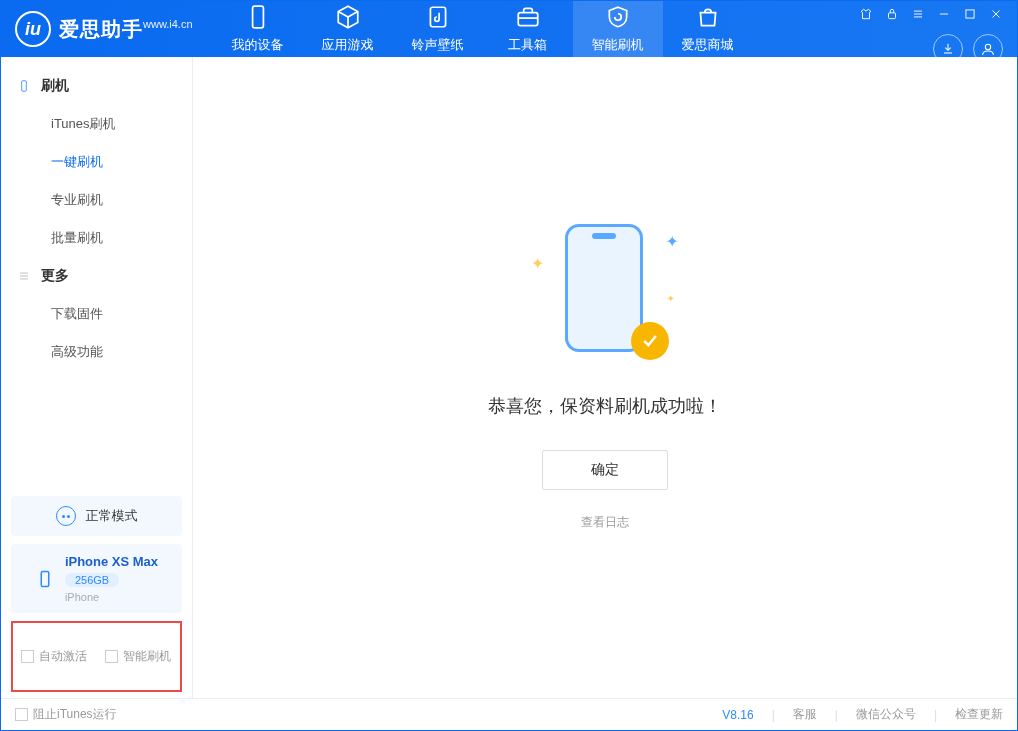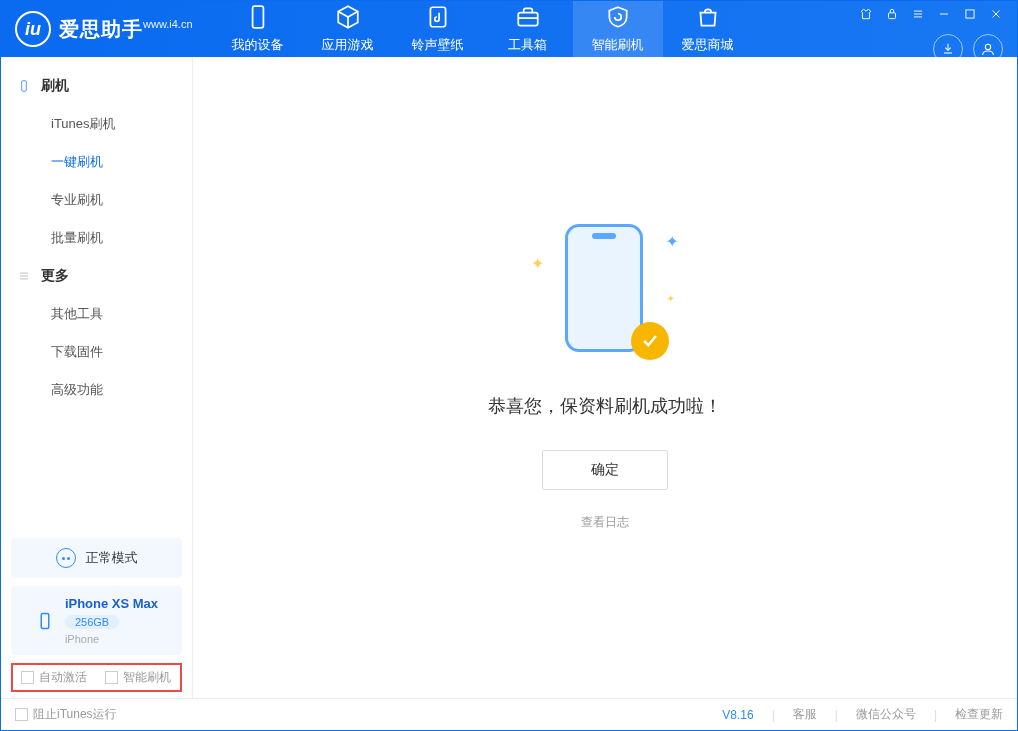--- a/index.html
+++ b/index.html
@@ -31,21 +31,21 @@
 .device-panel { margin: 0 10px 8px; border-radius: 4px; background: #f3f8ff; padding: 10px; display: flex; gap: 10px; align-items: center; justify-content: center; }
 .device-panel.mode { background: #f3f8ff; }
 .mode-icon { width: 20px; height: 20px; border-radius: 50%; border: 1.5px solid #2e8bff; display: flex; align-items: center; justify-content: center; }
 .mode-icon .dots { display: flex; gap: 2px; }
 .mode-icon .dot { width: 3px; height: 3px; border-radius: 50%; background: #2e8bff; }
 .device-icon { width: 20px; height: 20px; display:flex; align-items:center; justify-content:center; }
 .device-info { display: flex; flex-direction: column; gap: 4px; }
 .device-name { font-size: 13px; font-weight: 700; color: #1a5fd0; }
 .storage-badge { display: inline-block; background: #e1efff; color: #2e8bff; border-radius: 10px; padding: 1px 10px; font-size: 11px; width: max-content; }
 .device-type { font-size: 11px; color: #aaa; }
-.checkbox-row { border: 2px solid #e94b4b; margin: 0 10px 6px; padding: 4px 8px; display: flex; gap: 18px; align-items: flex-start; }
+.checkbox-row { border: 2px solid #e94b4b; margin: 0 10px 6px; padding: 25px 8px; display: flex; gap: 18px; align-items: flex-start; }
 .chk { display: flex; align-items: center; gap: 5px; font-size: 12px; color: #999; cursor: pointer; }
 .chk-box { width: 13px; height: 13px; border: 1px solid #ccc; background: #fff; }
 .main { flex: 1; display: flex; flex-direction: column; align-items: center; justify-content: center; background: #fff; position: relative; }
 .success-illustration { width: 120px; height: 140px; position: relative; margin-bottom: 30px; }
 .phone-shape { width: 78px; height: 128px; border: 3px solid #5aa8ff; border-radius: 14px; background: #eaf4ff; position: absolute; left: 20px; top: 0; }
 .phone-shape::before { content: ""; position: absolute; left: 50%; top: 6px; transform: translateX(-50%); width: 24px; height: 6px; background: #5aa8ff; border-radius: 3px; }
 .check-badge { position: absolute; right: -4px; bottom: 4px; width: 38px; height: 38px; border-radius: 50%; background: #f9b600; display: flex; align-items: center; justify-content: center; }
 .check-badge svg { width: 20px; height: 20px; stroke: #fff; stroke-width: 3; fill: none; }
 .sparkle { position: absolute; font-size: 16px; color: #5aa8ff; }
 .sparkle.s1 { left: -14px; top: 30px; color: #ffd05b; }
@@ -177,21 +177,20 @@
         <div class="side-item">批量刷机</div>
 
         <div class="side-section-title">
           <svg viewBox="0 0 24 24" style="stroke:#bbb">
               <line x1="5" y1="7" x2="19" y2="7"></line>
               <line x1="5" y1="12" x2="19" y2="12"></line>
               <line x1="5" y1="17" x2="19" y2="17"></line>
             </svg>
           <span>更多</span>
         </div>
-        <div class="side-item">其他工具</div>
         <div class="side-item">下载固件</div>
         <div class="side-item">高级功能</div>
       </div>
 
       <div class="device-panel mode">
         <div class="mode-icon">
             <div class="dots">
               <div class="dot"></div>
               <div class="dot"></div>
             </div>

